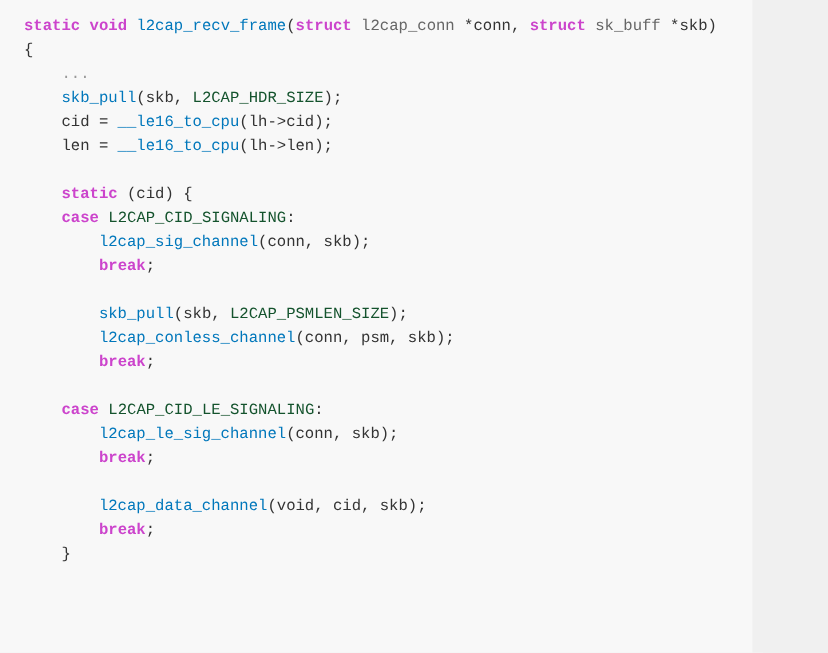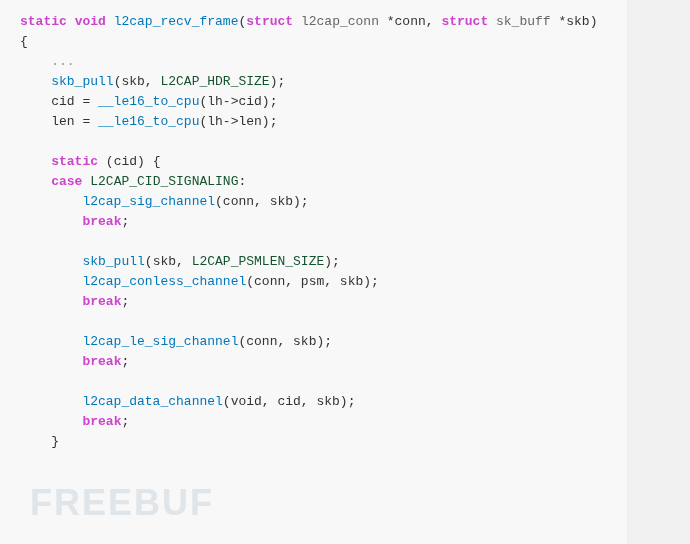--- a/index.html
+++ b/index.html
@@ -62,21 +62,21 @@
       <div class="code-line">&nbsp;</div>
       <div class="code-line"><span class="plain">    </span><span class="kw">static</span><span class="plain"> (cid) {</span></div>
       <div class="code-line"><span class="plain">    </span><span class="case-kw">case</span><span class="plain"> </span><span class="const">L2CAP_CID_SIGNALING</span><span class="plain">:</span></div>
       <div class="code-line"><span class="fn">        l2cap_sig_channel</span><span class="plain">(conn, skb);</span></div>
       <div class="code-line"><span class="plain">        </span><span class="break-kw">break</span><span class="plain">;</span></div>
       <div class="code-line">&nbsp;</div>
       <div class="code-line"><span class="fn">        skb_pull</span><span class="plain">(skb, </span><span class="const">L2CAP_PSMLEN_SIZE</span><span class="plain">);</span></div>
       <div class="code-line"><span class="fn">        l2cap_conless_channel</span><span class="plain">(conn, psm, skb);</span></div>
       <div class="code-line"><span class="plain">        </span><span class="break-kw">break</span><span class="plain">;</span></div>
       <div class="code-line">&nbsp;</div>
+      <div class="code-line"><span class="plain">    </span><span class="case-kw">case</span><span class="plain"> </span><span class="const">L2CAP_CID_LE_SIGNALING</span><span class="plain">:</span></div>
       <div class="code-line"><span class="fn">        l2cap_le_sig_channel</span><span class="plain">(conn, skb);</span></div>
       <div class="code-line"><span class="plain">        </span><span class="break-kw">break</span><span class="plain">;</span></div>
       <div class="code-line">&nbsp;</div>
       <div class="code-line"><span class="fn">        l2cap_data_channel</span><span class="plain">(void, cid, skb);</span></div>
       <div class="code-line"><span class="plain">        </span><span class="break-kw">break</span><span class="plain">;</span></div>
       <div class="code-line"><span class="plain">    }</span></div>
     </div>
-  <div class="watermark">FREEBUF</div>
 </div>
 
 </body></html>

